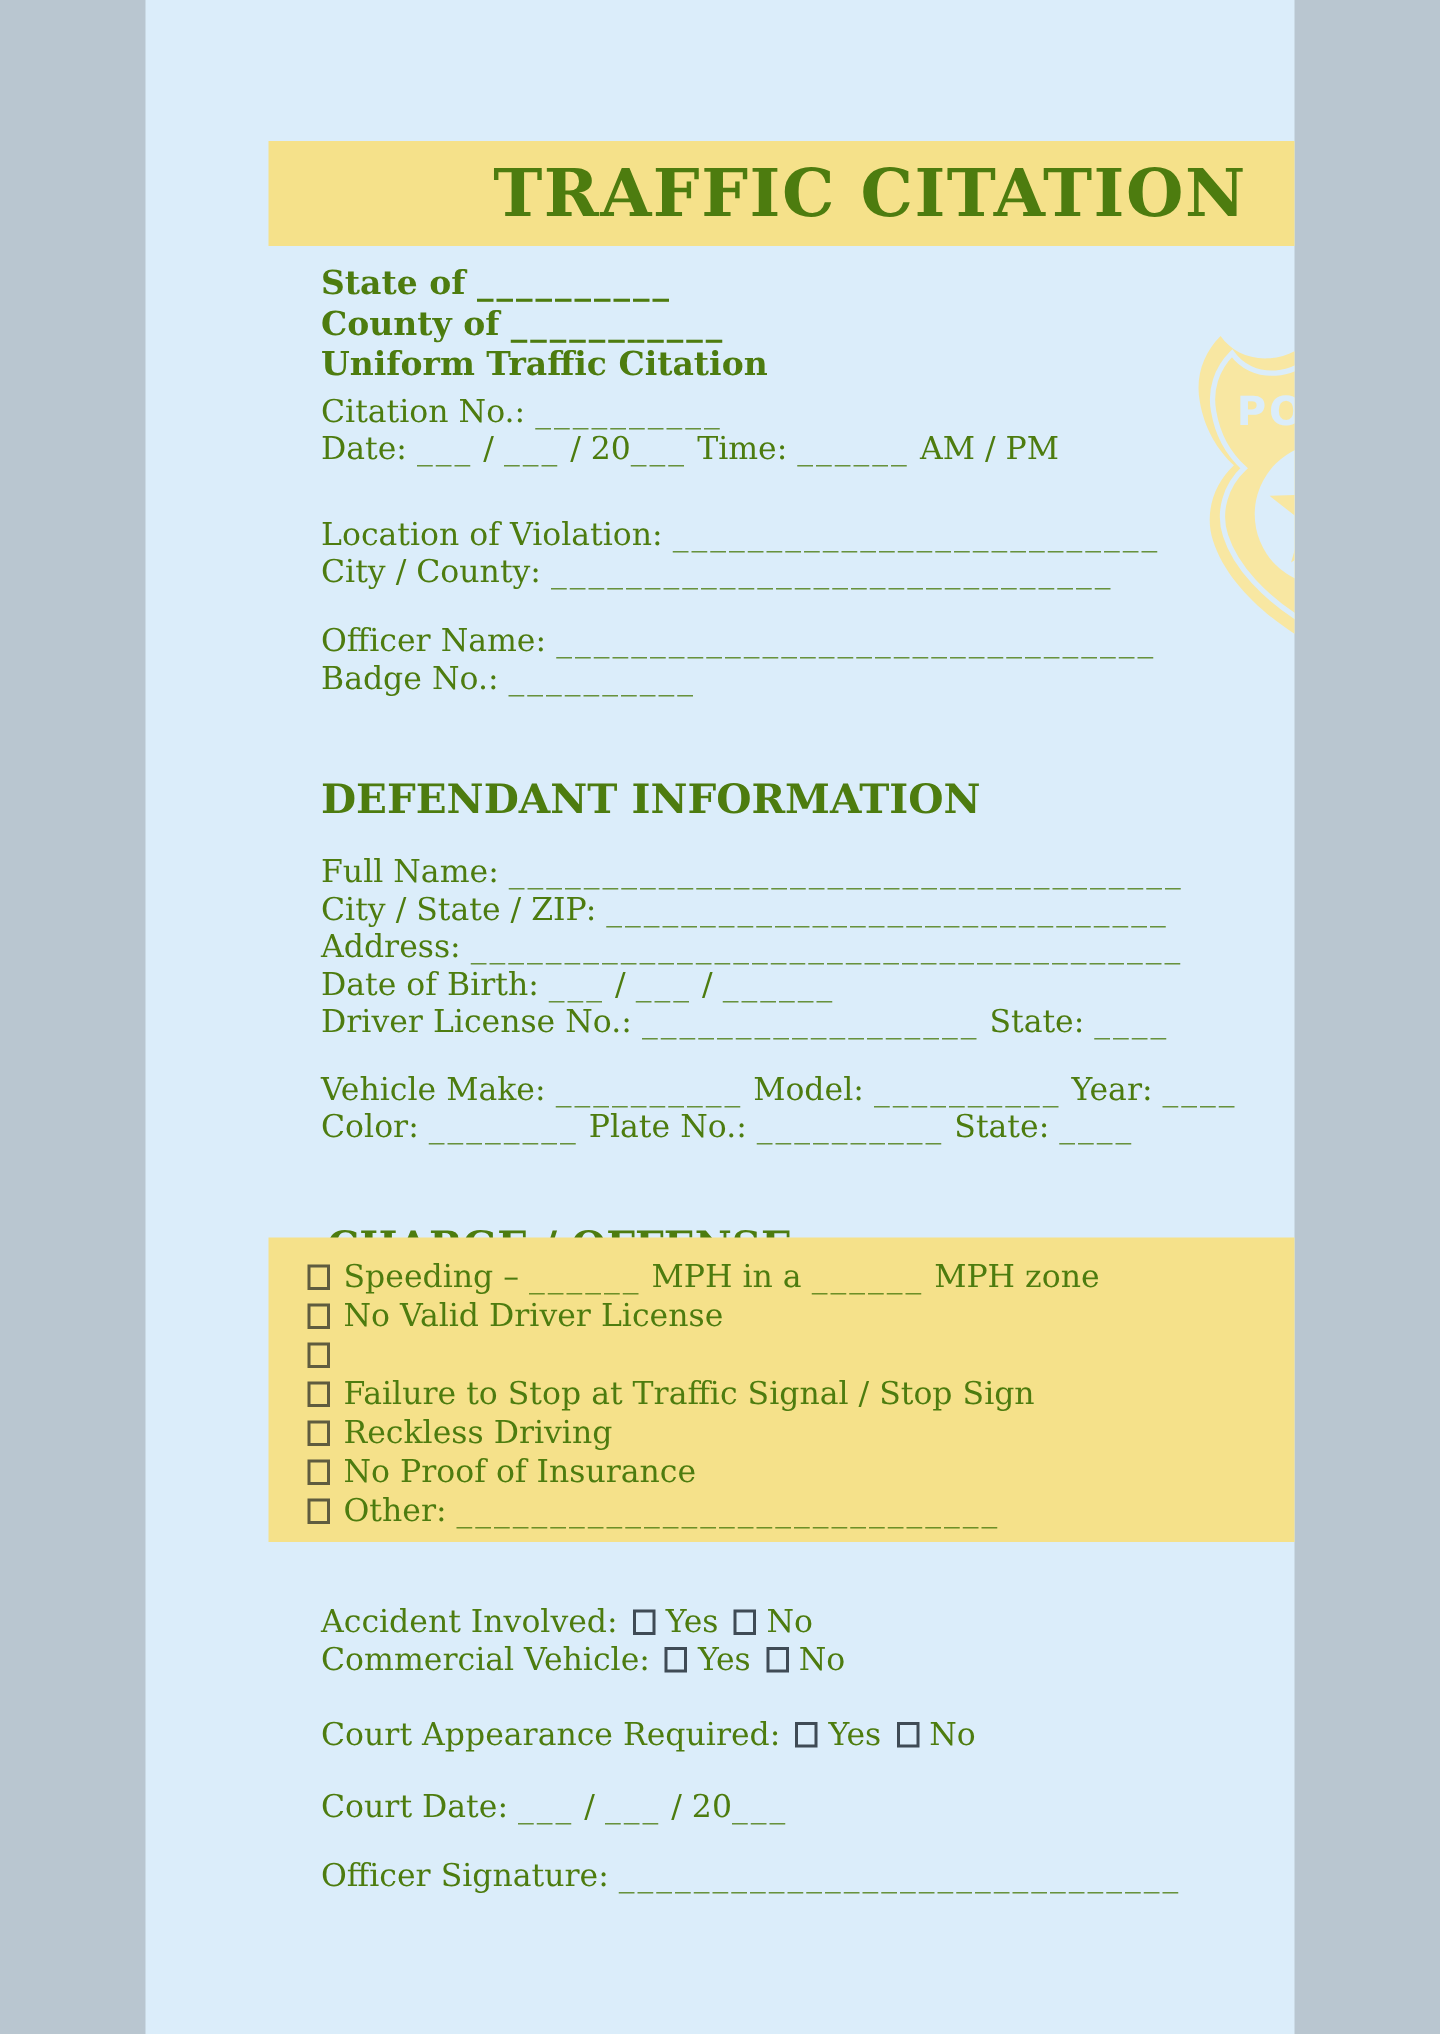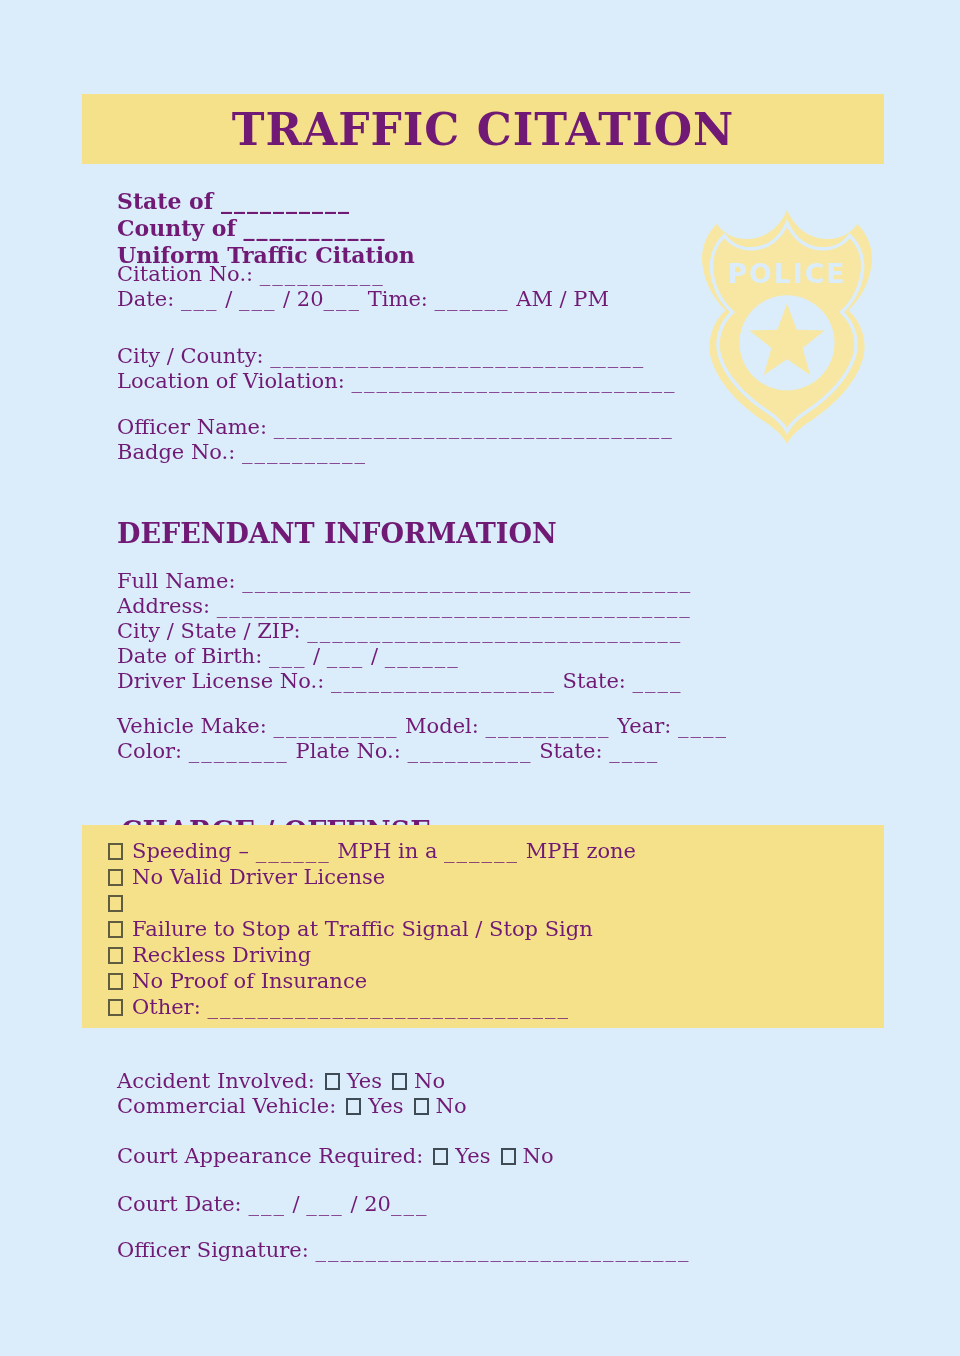--- a/index.html
+++ b/index.html
@@ -1,19 +1,19 @@
 <!DOCTYPE html>
 <html><head>
 <meta charset="utf-8">
 <style>
   html,body{margin:0;padding:0;background:#b9c6d0;}
   .page{
-    position:relative;width:960px;height:1356px;margin:0 auto;
+    position:relative;width:766px;height:1356px;margin:0 auto;
     background:#DBEDFA;overflow:hidden;
-    font-family:"DejaVu Serif","DejaVu Sans",serif;color:#701a75;
+    font-family:"DejaVu Serif","DejaVu Sans",serif;color:#4d7c0f;
   }
   .band{
     position:absolute;left:82px;top:94px;width:802px;height:70px;
     background:#F5E18A;display:flex;align-items:center;justify-content:center;
   }
   .band h1{margin:0;font-size:44px;font-weight:bold;letter-spacing:1px;white-space:nowrap;}
   .sec{position:absolute;left:117px;}
   .line{font-size:21px;line-height:25px;white-space:nowrap;}
   .intro .line{font-size:22px;line-height:27px;font-weight:bold;}
   .heading{font-size:27px;font-weight:bold;white-space:nowrap;}
@@ -67,47 +67,47 @@
         C 164 30, 152 36, 138 35
         C 122 34, 108 24, 100 6 Z"></path>
     </defs>
     <use href="#shieldPath" class="shield"></use>
     <use href="#shieldPath" class="shield-inner" transform="translate(11 13.75) scale(0.89)"></use>
     <text class="badge-text" x="100" y="80">POLICE</text>
     <circle class="badge-circle" cx="100" cy="140" r="48"></circle>
     <polygon class="badge-star" points="100,100 109.7,126.7 138,127.6 115.7,145.1 123.5,172.4 100,156.5 76.5,172.4 84.3,145.1 62,127.6 90.3,126.7"></polygon>
   </svg>
 
-  <section class="sec intro" style="top:188px">
+  <section class="sec intro" style="top:176px">
     <div class="line">State of <span class="blank">__________</span></div>
     <div class="line">County of <span class="blank">___________</span></div>
     <div class="line">Uniform Traffic Citation</div>
   </section>
 
   <section class="sec" style="top:262px">
     <div class="line">Citation No.: <span class="blank">__________</span></div>
     <div class="line">Date: <span class="blank">___</span> / <span class="blank">___</span> / 20<span class="blank">___</span> Time: <span class="blank">______</span> AM / PM</div>
   </section>
 
   <section class="sec" style="top:344px">
+    <div class="line">Location of Violation: <span class="blank">__________________________</span></div>
     <div class="line">City / County: <span class="blank">______________________________</span></div>
-    <div class="line">Location of Violation: <span class="blank">__________________________</span></div>
   </section>
 
   <section class="sec" style="top:415px">
     <div class="line">Officer Name: <span class="blank">________________________________</span></div>
     <div class="line">Badge No.: <span class="blank">__________</span></div>
   </section>
 
   <h2 class="sec heading" style="top:518px;margin:0">DEFENDANT INFORMATION</h2>
 
   <section class="sec" style="top:569px">
     <div class="line">Full Name: <span class="blank">____________________________________</span></div>
+    <div class="line">City / State / ZIP: <span class="blank">______________________________</span></div>
     <div class="line">Address: <span class="blank">______________________________________</span></div>
-    <div class="line">City / State / ZIP: <span class="blank">______________________________</span></div>
     <div class="line">Date of Birth: <span class="blank">___</span> / <span class="blank">___</span> / <span class="blank">______</span></div>
     <div class="line">Driver License No.: <span class="blank">__________________</span> State: <span class="blank">____</span></div>
   </section>
 
   <section class="sec" style="top:714px">
     <div class="line">Vehicle Make: <span class="blank">__________</span> Model: <span class="blank">__________</span> Year: <span class="blank">____</span></div>
     <div class="line">Color: <span class="blank">________</span> Plate No.: <span class="blank">__________</span> State: <span class="blank">____</span></div>
   </section>
 
   <h2 class="sec heading" style="top:812px;margin:4px">CHARGE / OFFENSE</h2>

